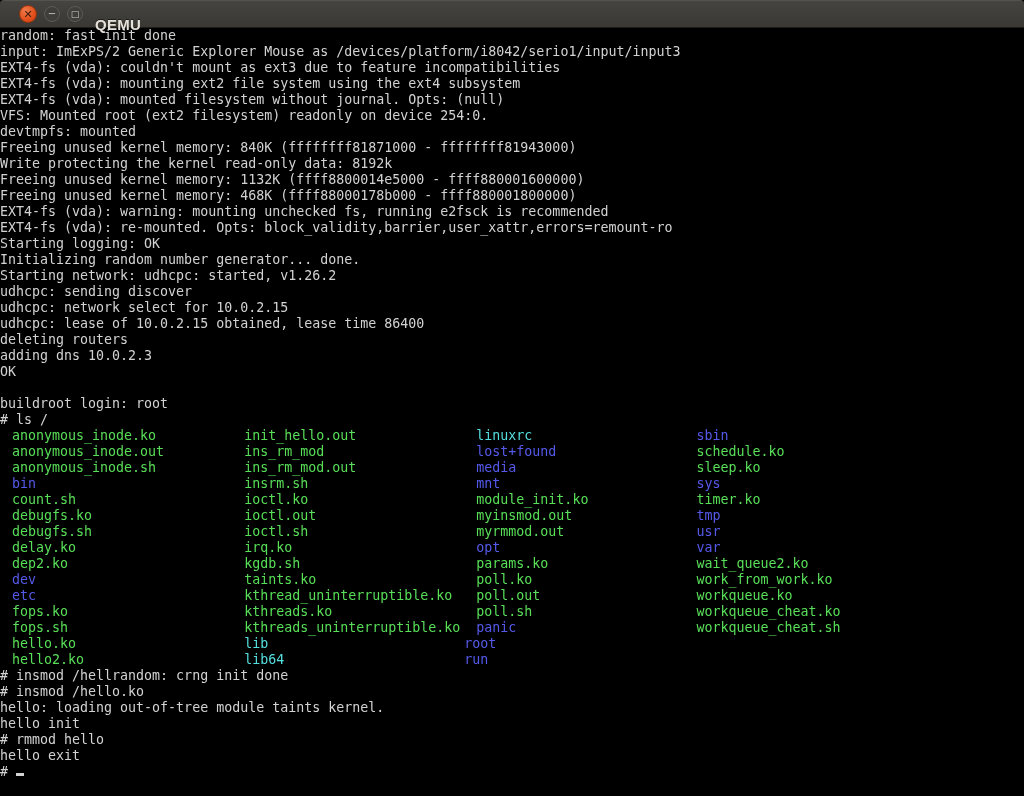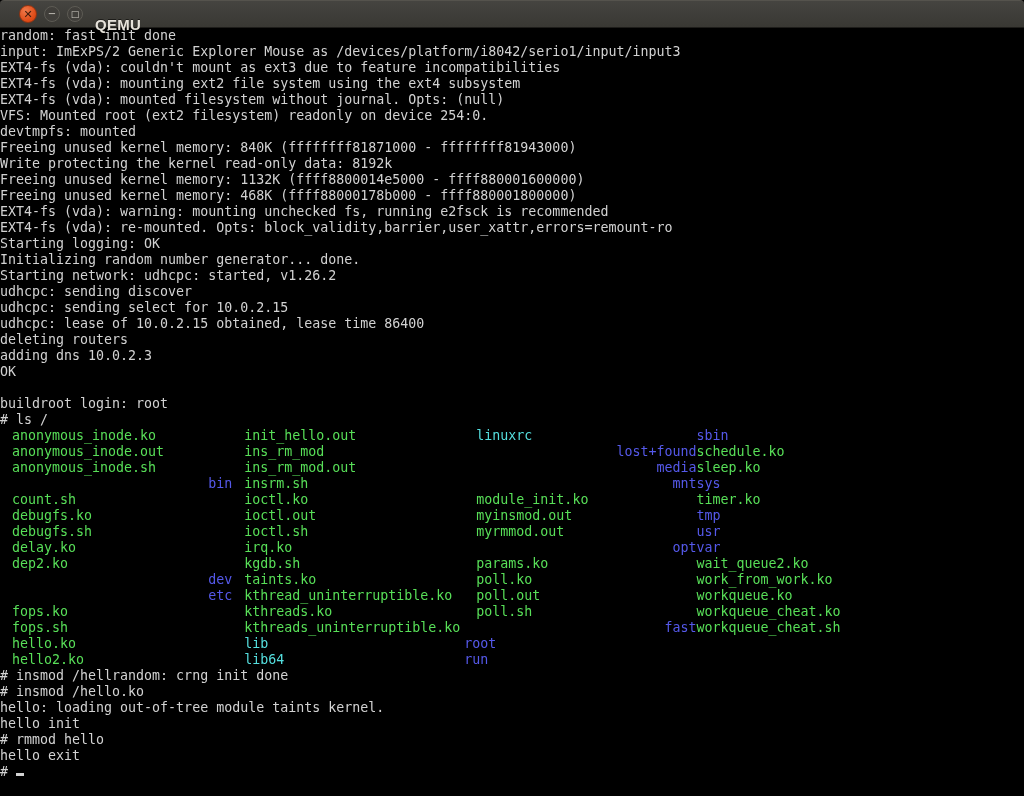--- a/index.html
+++ b/index.html
@@ -61,21 +61,21 @@
   
   .screen{
     flex:1 1 auto;width:952px;height:768px;background:var(--bg);
     overflow:hidden;
     font-size:13.3px;line-height:16px;color:var(--fg);
   }
   .line{height:16px;white-space:pre;}
   .cell{display:inline;}
   .cell.pad{display:inline-block;width:29ch;padding-left:12px;}
   .cell.exec{color:var(--exec);}
-  .cell.dir{color:var(--dir);text-align:right;}
+  .cell.dir{color:var(--dir);}
   .cell.link{color:var(--link);}
   .cursor{
     display:inline-block;width:1ch;height:3px;
     background:var(--fg);vertical-align:baseline;
   }
 </style>
 </head>
 <body>
 
 <div class="window">
@@ -102,41 +102,41 @@
       <div class="line">Freeing unused kernel memory: 840K (ffffffff81871000 - ffffffff81943000)</div>
       <div class="line">Write protecting the kernel read-only data: 8192k</div>
       <div class="line">Freeing unused kernel memory: 1132K (ffff8800014e5000 - ffff880001600000)</div>
       <div class="line">Freeing unused kernel memory: 468K (ffff88000178b000 - ffff880001800000)</div>
       <div class="line">EXT4-fs (vda): warning: mounting unchecked fs, running e2fsck is recommended</div>
       <div class="line">EXT4-fs (vda): re-mounted. Opts: block_validity,barrier,user_xattr,errors=remount-ro</div>
       <div class="line">Starting logging: OK</div>
       <div class="line">Initializing random number generator... done.</div>
       <div class="line">Starting network: udhcpc: started, v1.26.2</div>
       <div class="line">udhcpc: sending discover</div>
-      <div class="line">udhcpc: sending select for 10.0.2.15</div>
+      <div class="line">udhcpc: network select for 10.0.2.15</div>
       <div class="line">udhcpc: lease of 10.0.2.15 obtained, lease time 86400</div>
       <div class="line">deleting routers</div>
       <div class="line">adding dns 10.0.2.3</div>
       <div class="line">OK</div>
       <div class="line">&nbsp;</div>
       <div class="line">buildroot login: root</div>
       <div class="line"># ls /</div>
       <div class="line"><span class="cell exec pad">anonymous_inode.ko</span><span class="cell exec pad">init_hello.out</span><span class="cell link pad">linuxrc</span><span class="cell dir">sbin</span></div>
       <div class="line"><span class="cell exec pad">anonymous_inode.out</span><span class="cell exec pad">ins_rm_mod</span><span class="cell dir pad">lost+found</span><span class="cell exec">schedule.ko</span></div>
       <div class="line"><span class="cell exec pad">anonymous_inode.sh</span><span class="cell exec pad">ins_rm_mod.out</span><span class="cell dir pad">media</span><span class="cell exec">sleep.ko</span></div>
       <div class="line"><span class="cell dir pad">bin</span><span class="cell exec pad">insrm.sh</span><span class="cell dir pad">mnt</span><span class="cell dir">sys</span></div>
       <div class="line"><span class="cell exec pad">count.sh</span><span class="cell exec pad">ioctl.ko</span><span class="cell exec pad">module_init.ko</span><span class="cell exec">timer.ko</span></div>
       <div class="line"><span class="cell exec pad">debugfs.ko</span><span class="cell exec pad">ioctl.out</span><span class="cell exec pad">myinsmod.out</span><span class="cell dir">tmp</span></div>
       <div class="line"><span class="cell exec pad">debugfs.sh</span><span class="cell exec pad">ioctl.sh</span><span class="cell exec pad">myrmmod.out</span><span class="cell dir">usr</span></div>
       <div class="line"><span class="cell exec pad">delay.ko</span><span class="cell exec pad">irq.ko</span><span class="cell dir pad">opt</span><span class="cell dir">var</span></div>
       <div class="line"><span class="cell exec pad">dep2.ko</span><span class="cell exec pad">kgdb.sh</span><span class="cell exec pad">params.ko</span><span class="cell exec">wait_queue2.ko</span></div>
       <div class="line"><span class="cell dir pad">dev</span><span class="cell exec pad">taints.ko</span><span class="cell exec pad">poll.ko</span><span class="cell exec">work_from_work.ko</span></div>
       <div class="line"><span class="cell dir pad">etc</span><span class="cell exec pad">kthread_uninterruptible.ko</span><span class="cell exec pad">poll.out</span><span class="cell exec">workqueue.ko</span></div>
       <div class="line"><span class="cell exec pad">fops.ko</span><span class="cell exec pad">kthreads.ko</span><span class="cell exec pad">poll.sh</span><span class="cell exec">workqueue_cheat.ko</span></div>
-      <div class="line"><span class="cell exec pad">fops.sh</span><span class="cell exec pad">kthreads_uninterruptible.ko</span><span class="cell dir pad">fast</span><span class="cell exec">workqueue_cheat.sh</span></div>
+      <div class="line"><span class="cell exec pad">fops.sh</span><span class="cell exec pad">kthreads_uninterruptible.ko</span><span class="cell dir pad">panic</span><span class="cell exec">workqueue_cheat.sh</span></div>
       <div class="line"><span class="cell exec pad">hello.ko</span><span class="cell link pad">lib</span><span class="cell dir">root</span></div>
       <div class="line"><span class="cell exec pad">hello2.ko</span><span class="cell link pad">lib64</span><span class="cell dir">run</span></div>
       <div class="line"># insmod /hellrandom: crng init done</div>
       <div class="line"># insmod /hello.ko</div>
       <div class="line">hello: loading out-of-tree module taints kernel.</div>
       <div class="line">hello init</div>
       <div class="line"># rmmod hello</div>
       <div class="line">hello exit</div>
       <div class="line"><span># </span><span class="cursor"></span></div>
     </div>

